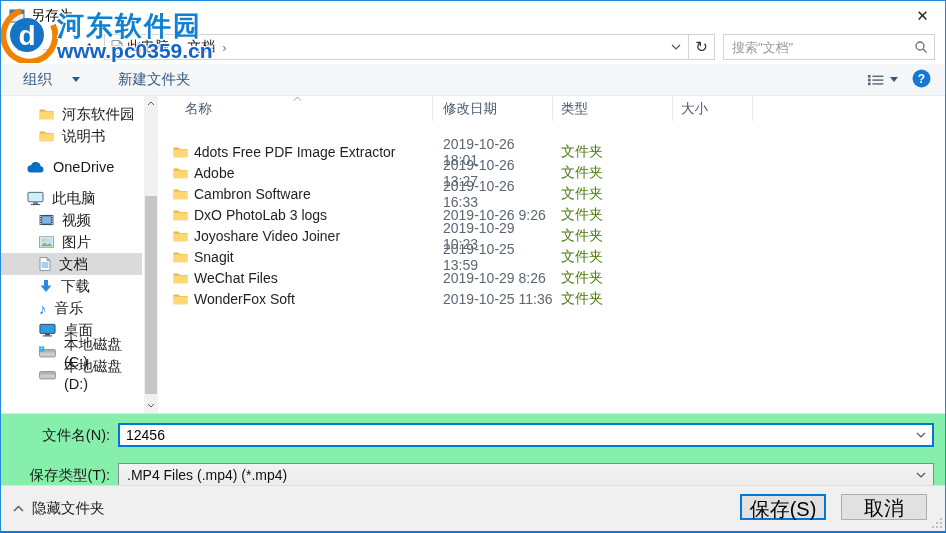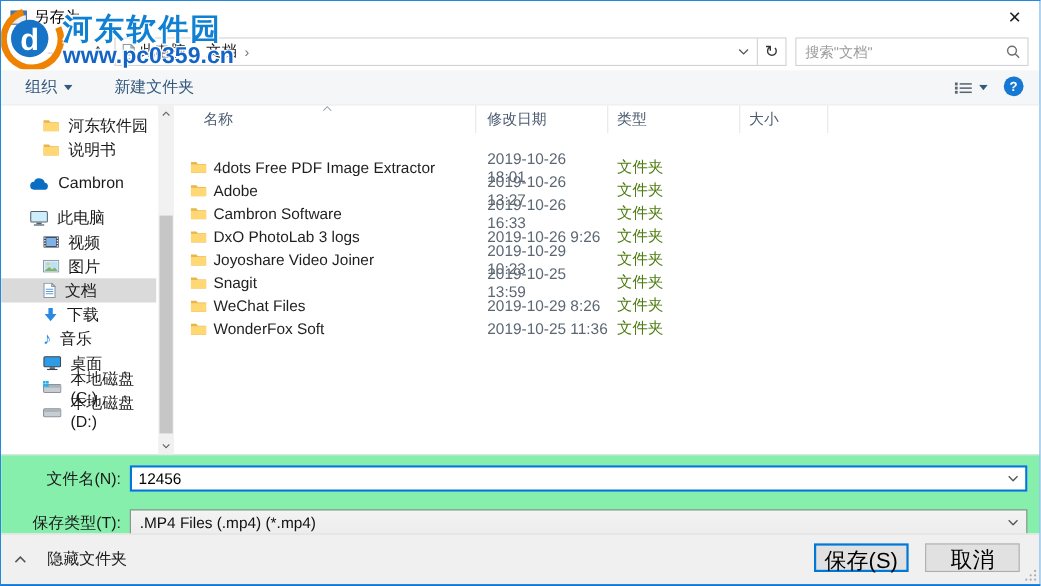--- a/index.html
+++ b/index.html
@@ -24,21 +24,21 @@
   .addr-right { margin-left:auto; display:flex; align-items:stretch; height:100%; }
   .addr-chev { width:24px; border:none; background:transparent; display:flex; align-items:center; justify-content:center; }
   .addr-refresh { width:26px; border:none; border-left:1px solid #d2d2d2; background:transparent; font-size:15px; color:#333; }
   .searchbox { width:212px; height:26px; border:1px solid #d2d2d2; margin-left:8px; display:flex; align-items:center; background:#fff; }
   .searchbox input { flex:1; border:none; outline:none; font-size:13px; padding-left:8px; color:#333; font-family:inherit; background:transparent; }
   .searchbox input::placeholder { color:#9a9a9a; }
   .searchbtn { width:28px; height:100%; border:none; background:transparent; display:flex; align-items:center; justify-content:center; }
 
   
   .toolbar { height:32px; background:#f5f6f7; border-bottom:1px solid #e9eaec; display:flex; align-items:center; padding:0 14px 0 22px; flex:none; }
-  .toolbtn { border:none; background:transparent; color:#33597f; font-size:14.5px; display:flex; align-items:center; gap:6px; cursor:pointer; font-family:inherit; }
+  .toolbtn { border:none; background:transparent; color:#33597f; font-size:14.5px; display:flex; align-items:center; gap:20px; cursor:pointer; font-family:inherit; }
   .toolbtn + .toolbtn { margin-left:38px; }
   .tb-right { margin-left:auto; display:flex; align-items:center; gap:14px; }
   .viewbtn { border:none; background:transparent; display:flex; align-items:center; gap:6px; }
   .helpbtn { border:none; background:transparent; }
 
   
   .main { flex:1; display:flex; background:#fff; min-height:0; }
   .sidebar { width:160px; position:relative; padding-top:7px; flex:none; }
   .side-item { height:22px; display:flex; align-items:center; gap:8px; font-size:14.5px; width:141px; cursor:pointer; }
   .lvl1 { padding-left:26px; }
@@ -71,21 +71,21 @@
   .frow1 { margin-top:9px; }
   .frow2 { margin-top:16px; }
   .flabel { width:117px; text-align:right; padding-right:8px; color:#1a1a1a; }
   .ffield { position:relative; width:816px; height:24px; }
   .fname-input { width:100%; height:24px; border:2px solid #0078d7; padding:0 26px 0 6px; font-size:14px; font-family:inherit; color:#000; outline:none; }
   .ftype-select { width:100%; height:24px; border:1px solid #8c8c8c; background:linear-gradient(#f3f3f3,#ececec); display:flex; align-items:center; padding-left:8px; font-size:14px; color:#111; cursor:pointer; }
   .combo-chev { position:absolute; right:8px; top:50%; transform:translateY(-50%); pointer-events:auto; background:transparent; border:none; display:flex; }
 
   
   .bottombar { height:46px; flex:none; background:#f0f0f0; border-top:1px solid #dfdfdf; position:relative; }
-  .hidefolders { position:absolute; left:12px; top:13px; border:none; background:transparent; display:flex; align-items:center; gap:19px; font-size:14.5px; color:#1a1a1a; cursor:pointer; font-family:inherit; }
+  .hidefolders { position:absolute; left:12px; top:13px; border:none; background:transparent; display:flex; align-items:center; gap:8px; font-size:14.5px; color:#1a1a1a; cursor:pointer; font-family:inherit; }
   .btn { position:absolute; top:8px; width:86px; height:26px; font-size:20px; font-family:inherit; background:#e1e1e1; cursor:pointer; }
   .btn-save { right:119px; border:2px solid #0078d7; }
   .btn-cancel { right:18px; border:1px solid #adadad; }
   .grip { position:absolute; right:2px; bottom:2px; }
 
   
   .watermark { position:absolute; left:0; top:0; width:946px; height:533px; pointer-events:none; z-index:60; }
   .wm-logo { position:absolute; left:0; top:4px; }
   .wm-name { position:absolute; left:56px; top:7px; font-size:27px; font-weight:bold; letter-spacing:2px; color:#1080d2;
              text-shadow:-1px -1px 0 #fff,1px -1px 0 #fff,-1px 1px 0 #fff,1px 1px 0 #fff; }
@@ -199,21 +199,21 @@
         <svg class="ico" width="15" height="12" viewBox="0 0 16 13">
             <path fill="#e8b64c" d="M.5 1.5h5.3l1.6 1.8h8.1v9H.5z"></path>
             <path fill="#ffd873" d="M.5 3.9h15v8.1H.5z"></path>
           </svg>
         <span>说明书</span>
       </div>
       <div class="side-item lvl1 gap-top">
         <svg class="ico" width="18" height="11" viewBox="0 0 20 12">
             <path fill="#0b6dc2" d="M4.6 11.5a4 4 0 0 1-.2-8A5.6 5.6 0 0 1 15.2 4.6a3.5 3.5 0 0 1 .5 6.9z"></path>
           </svg>
-        <span>Cambron</span>
+        <span>OneDrive</span>
       </div>
       <div class="side-item lvl1 gap-top">
         <svg class="ico" width="17" height="15" viewBox="0 0 18 15">
             <rect x="1" y="1" width="16" height="10" rx="1" fill="#cfeefc" stroke="#54616e"></rect>
             <rect x="6.5" y="11.6" width="5" height="1.6" fill="#54616e"></rect>
             <rect x="4" y="13.3" width="10" height="1.2" fill="#54616e"></rect>
           </svg>
         <span>此电脑</span>
       </div>
       <div class="side-item lvl2">

